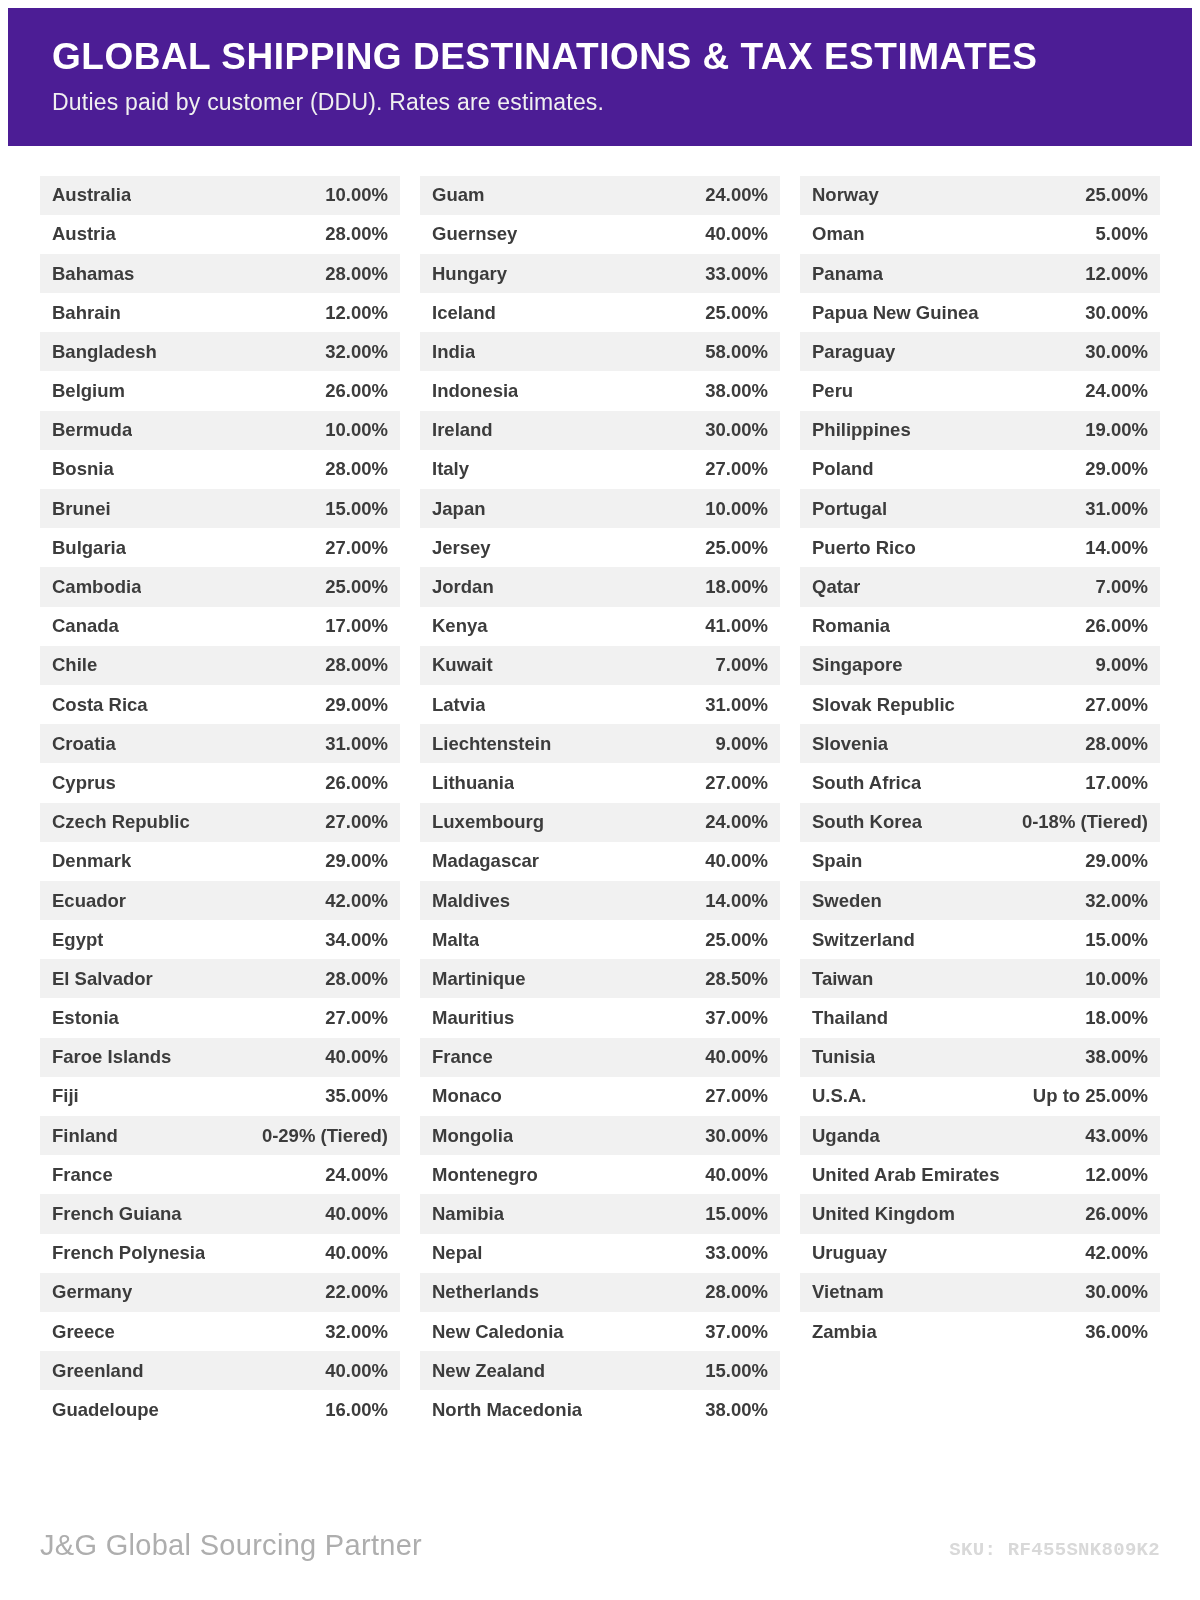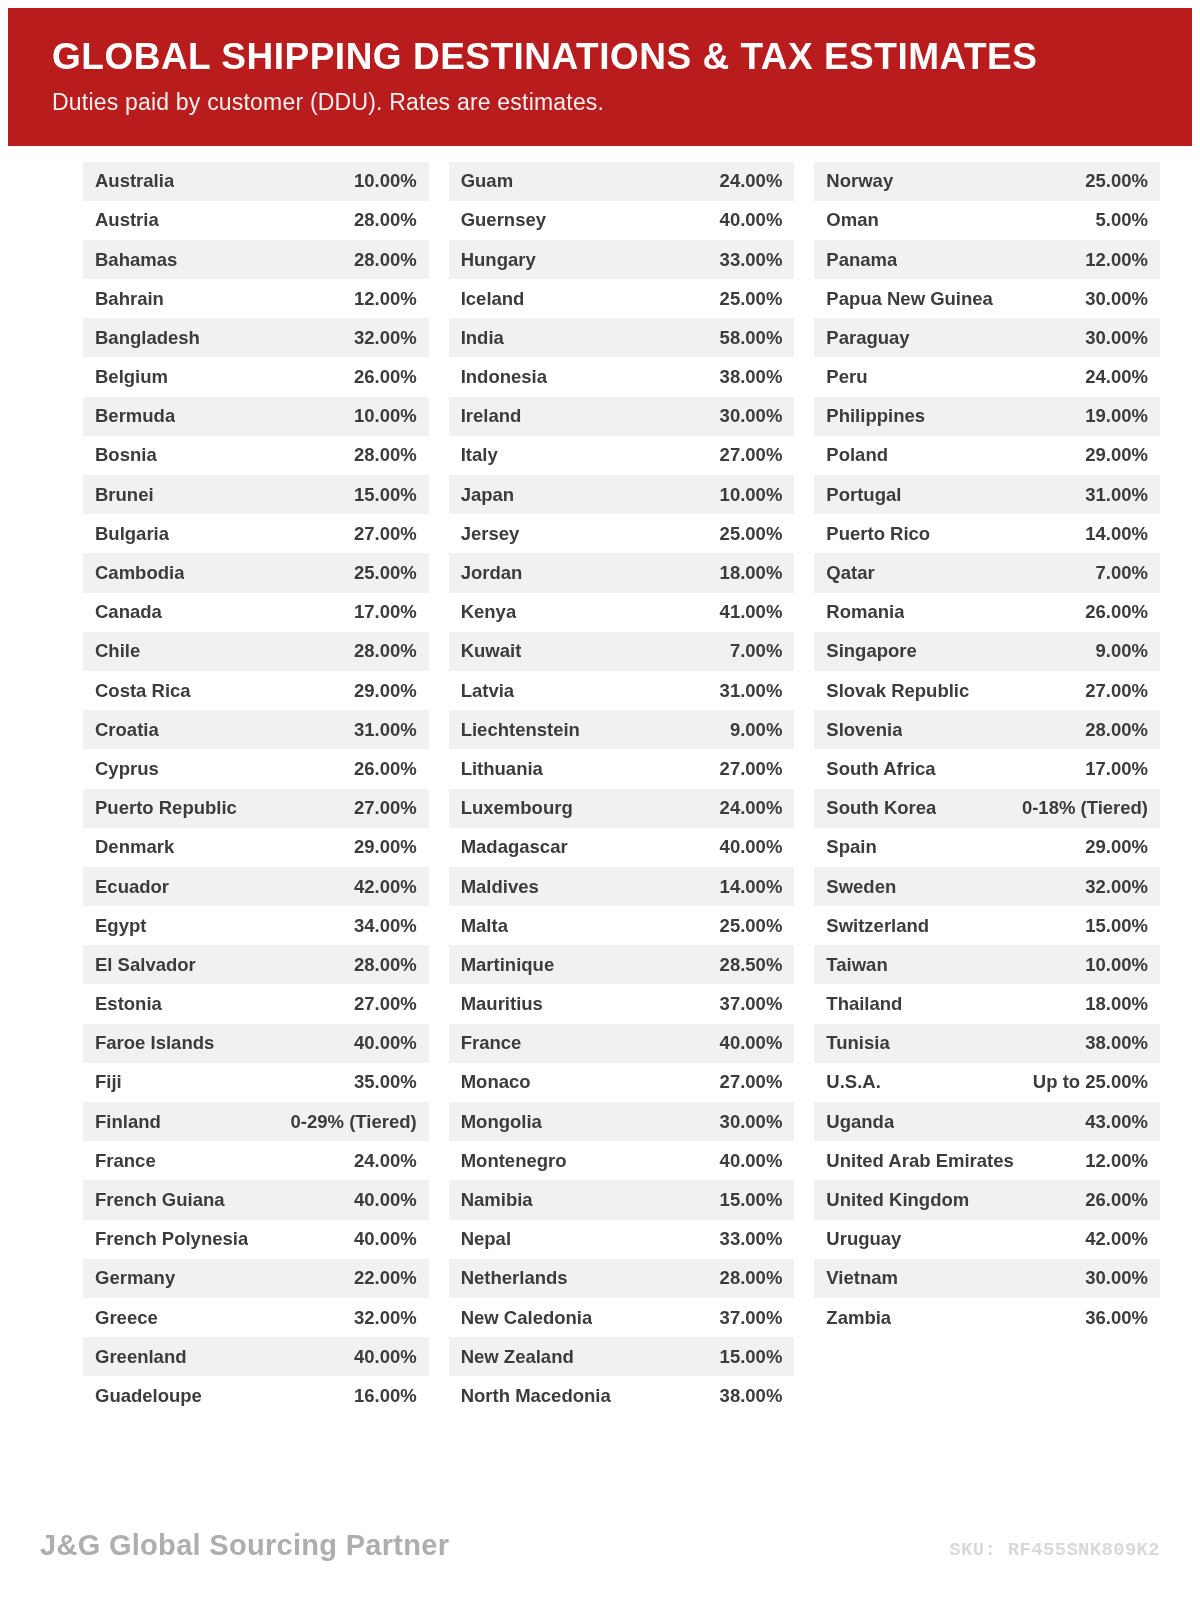--- a/index.html
+++ b/index.html
@@ -11,21 +11,21 @@
     position: relative;
     overflow: hidden;
   }
   .page {
     width: 1200px;
     height: 1600px;
     position: relative;
     background: #ffffff;
   }
   .header {
-    background: #b91c1c;
+    background: #4c1d95;
     margin: 8px 8px 0 8px;
     padding: 28px 44px 30px 44px;
   }
   .header h1 {
     margin: 0;
     color: #ffffff;
     font-size: 37px;
     font-weight: 800;
     letter-spacing: 0.5px;
     line-height: 1.15;
@@ -34,22 +34,21 @@
   .header p {
     margin: 10px 0 0 0;
     color: #f0f0f0;
     font-size: 23px;
     font-weight: 400;
     letter-spacing: 0.2px;
   }
   .grid {
     display: flex;
     gap: 20px;
-    padding: 16px 40px 0 40px;
-    margin-left: 43px;
+    padding: 30px 40px 0 40px;
   }
   .col {
     flex: 1;
     min-width: 0;
   }
   .row {
     display: flex;
     justify-content: space-between;
     align-items: center;
     height: 39.2px;
@@ -74,21 +73,21 @@
     left: 40px;
     right: 40px;
     bottom: 46px;
     display: flex;
     justify-content: space-between;
     align-items: baseline;
   }
   .brand {
     color: #aeaeae;
     font-size: 29px;
-    font-weight: 700;
+    font-weight: 400;
     letter-spacing: 0.3px;
   }
   .sku {
     color: #d9d9d9;
     font-size: 19px;
     font-weight: 700;
     letter-spacing: 0.3px;
     font-family: Liberation Mono, monospace;
   }
 </style>
@@ -162,21 +161,21 @@
         </div>
         <div class="row">
           <span class="country">Croatia</span>
           <span class="rate">31.00%</span>
         </div>
         <div class="row">
           <span class="country">Cyprus</span>
           <span class="rate">26.00%</span>
         </div>
         <div class="row">
-          <span class="country">Puerto Republic</span>
+          <span class="country">Czech Republic</span>
           <span class="rate">27.00%</span>
         </div>
         <div class="row">
           <span class="country">Denmark</span>
           <span class="rate">29.00%</span>
         </div>
         <div class="row">
           <span class="country">Ecuador</span>
           <span class="rate">42.00%</span>
         </div>

